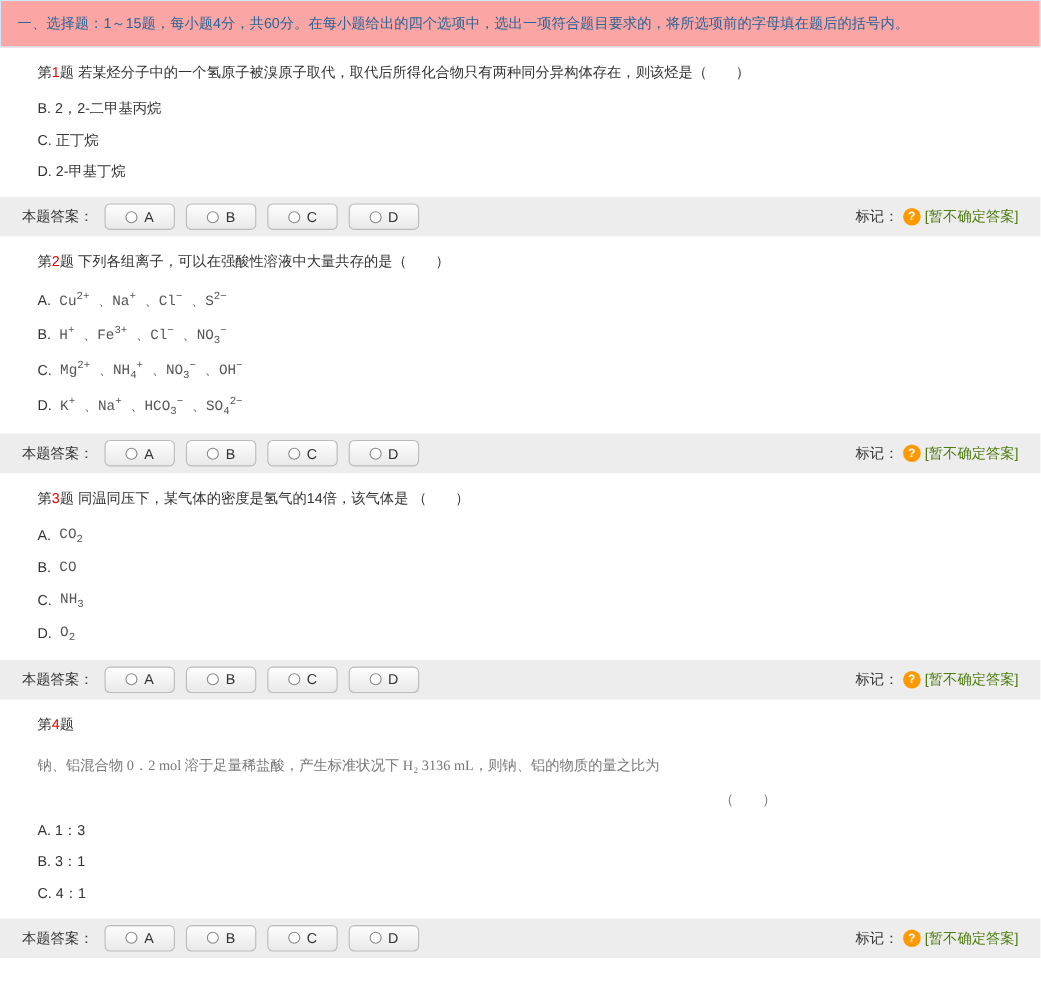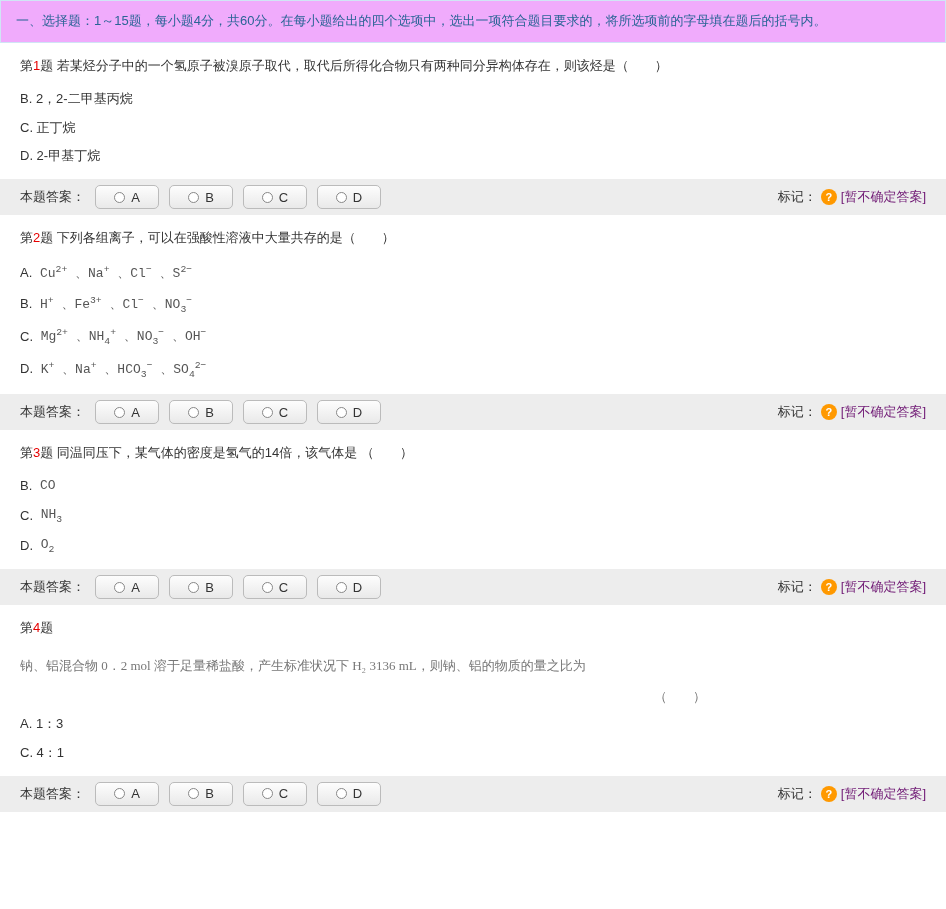--- a/index.html
+++ b/index.html
@@ -1,34 +1,34 @@
 <!DOCTYPE html>
 <html><head>
 <meta charset="utf-8">
 <style>
 * { margin: 0; padding: 0; box-sizing: border-box; }
 body { font-family: Arial, "Microsoft YaHei", sans-serif; font-size: 13px; color: #333; background: #fff; width: 946px; }
-.section-header { background: #f0abfc; border: 1px solid #d0e5f5; padding: 10px 15px; color: #2a6496; line-height: 1.6; }
-.question-block { padding: 12px 20px 8px 20px; }
+.section-header { background: #fca5a5; border: 1px solid #d0e5f5; padding: 10px 15px; color: #2a6496; line-height: 1.6; }
+.question-block { padding: 12px 20px 8px 34px; }
 .question-title { padding-bottom: 8px; line-height: 1.7; }
 .qnum-red { color: #e60000; }
 .option-line { padding: 4px 0; line-height: 1.6; }
 .option-label { display: inline-block; vertical-align: middle; }
 .formula { font-family: Liberation Mono, monospace; color: #555; padding-left: 4px; vertical-align: middle; }
 .sup { vertical-align: super; font-size: 0.75em; }
 .sub { vertical-align: sub; font-size: 0.75em; }
 .answer-bar { background: #ededed; padding: 6px 20px; display: flex; align-items: center; justify-content: space-between; }
 .answer-left { display: flex; align-items: center; gap: 10px; }
 .answer-label { color: #333; }
 .opt-btn { display: inline-flex; align-items: center; justify-content: center; width: 64px; height: 24px; border: 1px solid #bbb; border-radius: 5px; background: linear-gradient(#fdfdfd, #e9e9e9); cursor: pointer; gap: 6px; color: #333; font-size: 13px; }
 .opt-btn .circle { width: 11px; height: 11px; border: 1px solid #888; border-radius: 50%; background: #fff; }
 .mark-area { display: flex; align-items: center; gap: 4px; }
 .mark-label { color: #333; }
 .help-icon { width: 16px; height: 16px; border-radius: 50%; background: #ff9900; color: #fff; display: inline-flex; align-items: center; justify-content: center; font-weight: bold; font-size: 11px; }
-.uncertain-link { color: #701a75; cursor: pointer; }
+.uncertain-link { color: #4d7c0f; cursor: pointer; }
 .q4-stem { color: #777; font-family: SimSun, serif; padding: 6px 0 2px 0; line-height: 1.8; }
 .q4-paren { text-align: right; padding-right: 220px; color: #777; }
 </style>
 </head>
 <body>
 
 <div class="section-header">一、选择题：1～15题，每小题4分，共60分。在每小题给出的四个选项中，选出一项符合题目要求的，将所选项前的字母填在题后的括号内。</div>
 
 <div class="question-block">
   <div class="question-title">
@@ -98,20 +98,21 @@
     <span class="mark-label">标记：</span>
     <span class="help-icon">?</span>
     <span class="uncertain-link">[暂不确定答案]</span>
   </div>
 </div>
 
 <div class="question-block">
   <div class="question-title">
     <span>第</span><span class="qnum-red">3</span><span>题</span><span> 同温同压下，某气体的密度是氢气的14倍，该气体是 （　　）</span>
   </div>
+  <div class="option-line"><span class="option-label">A.</span> <span class="formula">CO<span class="sub">2</span></span></div>
   <div class="option-line"><span class="option-label">B.</span> <span class="formula">CO</span></div>
   <div class="option-line"><span class="option-label">C.</span> <span class="formula">NH<span class="sub">3</span></span></div>
   <div class="option-line"><span class="option-label">D.</span> <span class="formula">O<span class="sub">2</span></span></div>
 </div>
 <div class="answer-bar">
   <div class="answer-left">
     <span class="answer-label">本题答案：</span>
     <span class="opt-btn">
         <span class="circle"></span>
         <span>A</span>
@@ -136,20 +137,21 @@
   </div>
 </div>
 
 <div class="question-block">
   <div class="question-title">
     <span>第</span><span class="qnum-red">4</span><span>题</span>
   </div>
   <div class="q4-stem">钠、铝混合物 0．2 mol 溶于足量稀盐酸，产生标准状况下 H₂ 3136 mL，则钠、铝的物质的量之比为</div>
   <div class="q4-stem q4-paren">（　　）</div>
   <div class="option-line">A. 1：3</div>
+  <div class="option-line">B. 3：1</div>
   <div class="option-line">C. 4：1</div>
 </div>
 <div class="answer-bar">
   <div class="answer-left">
     <span class="answer-label">本题答案：</span>
     <span class="opt-btn">
         <span class="circle"></span>
         <span>A</span>
       </span>
     <span class="opt-btn">

